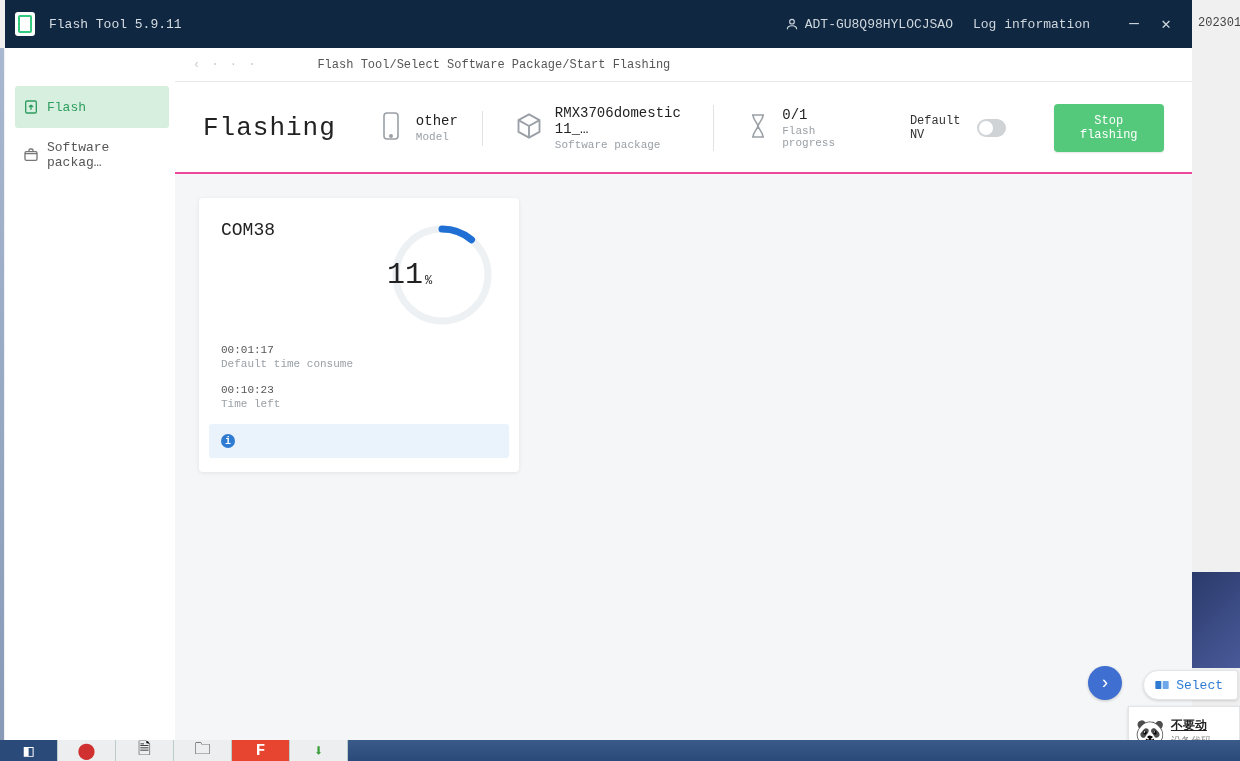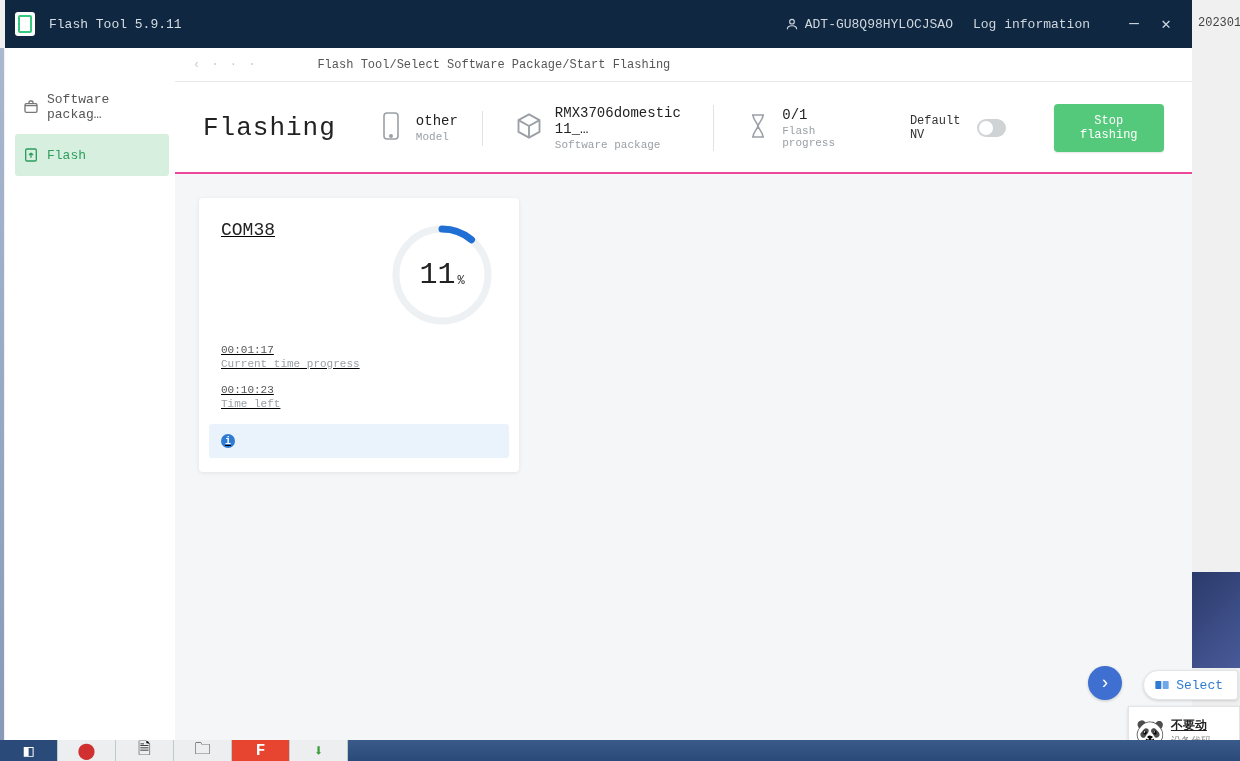--- a/index.html
+++ b/index.html
@@ -140,35 +140,34 @@
   .workspace {
     flex:1;
     padding: 24px;
   }
   .com-card {
     width: 320px;
     background:#fff;
     border-radius:4px;
     box-shadow: 0 1px 4px rgba(0,0,0,0.08);
     padding: 22px 0 10px 0;
-    text-decoration: underline;
   }
   .com-card .top {
     display:flex;
     padding: 0 22px 14px 22px;
   }
   .com-card .com-title { font-size:18px; color:#222; }
   .com-card .progress-ring {
     position:relative;
     width:110px; height:110px;
     margin-left:auto;
   }
   .com-card .progress-ring .pct {
     position:absolute; inset:0;
-    display:flex; align-items:center; justify-content:center;
+    display:flex; align-items:center; 
     font-size: 30px; color:#222;
   }
   .com-card .progress-ring .pct .unit { font-size:12px; margin-left:2px; margin-top:12px;}
   .times { padding: 0 22px; font-size:11px; color:#777; }
   .times .t { margin-bottom: 2px; color:#555;}
   .times .lbl { margin-bottom: 14px; color:#9aa0a6;}
   .notice {
     margin: 10px 10px 4px 10px;
     background:#eaf2fb;
     border-radius:3px;
@@ -273,37 +272,37 @@
         </svg>
       <span>ADT-GU8Q98HYLOCJSAO</span>
     </div>
     <div class="loginfo">Log information</div>
     <div class="winbtn">—</div>
     <div class="winbtn">✕</div>
   </div>
 
   <div class="content-row">
     <div class="sidebar">
+      <div class="side-item active">
+        <span class="icon">
+          <svg width="16" height="16" viewBox="0 0 24 24" fill="none" stroke="#2e9d5f" stroke-width="2">
+              <rect x="4" y="3" width="16" height="18" rx="2"></rect>
+              <path d="M12 16V9m0 0l-3 3m3-3l3 3"></path>
+            </svg>
+        </span>
+        <span>Flash</span>
+      </div>
       <div class="side-item">
         <span class="icon">
           <svg width="16" height="16" viewBox="0 0 24 24" fill="none" stroke="#777" stroke-width="2">
               <rect x="3" y="7" width="18" height="13" rx="2"></rect>
               <path d="M3 10h18M9 7V5a2 2 0 012-2h2a2 2 0 012 2v2"></path>
             </svg>
         </span>
         <span>Software packag…</span>
-      </div>
-      <div class="side-item active">
-        <span class="icon">
-          <svg width="16" height="16" viewBox="0 0 24 24" fill="none" stroke="#2e9d5f" stroke-width="2">
-              <rect x="4" y="3" width="16" height="18" rx="2"></rect>
-              <path d="M12 16V9m0 0l-3 3m3-3l3 3"></path>
-            </svg>
-        </span>
-        <span>Flash</span>
       </div>
     </div>
 
     <div class="main">
       <div class="breadcrumb">
         <span class="back">‹ · · ·</span>
         <span>Flash Tool/Select Software Package/Start Flashing</span>
       </div>
 
       <div class="header-strip">
@@ -369,21 +368,21 @@
                 <circle cx="55" cy="55" r="46" fill="none" stroke="#1f6fd4" stroke-width="7" stroke-dasharray="289" stroke-dashoffset="257" transform="rotate(-90 55 55)" stroke-linecap="round"></circle>
               </svg>
               <div class="pct">
                 <span>11</span>
                 <span class="unit">%</span>
               </div>
             </div>
           </div>
           <div class="times">
             <div class="t">00:01:17</div>
-            <div class="lbl">Current time progress</div>
+            <div class="lbl">Default time consume</div>
             <div class="t">00:10:23</div>
             <div class="lbl">Time left</div>
           </div>
           <div class="notice">
             <span class="info-dot">i</span>
           </div>
         </div>
       </div>
 
     </div>

